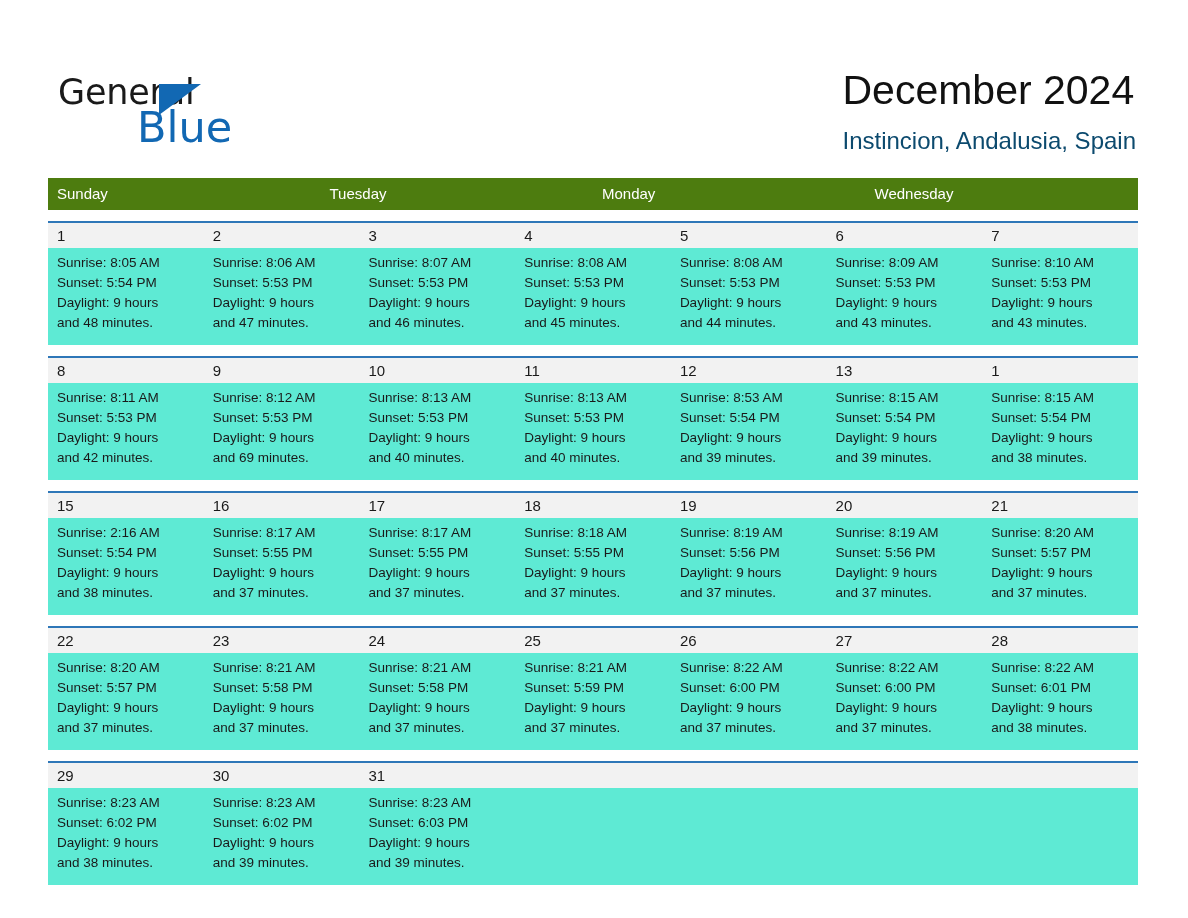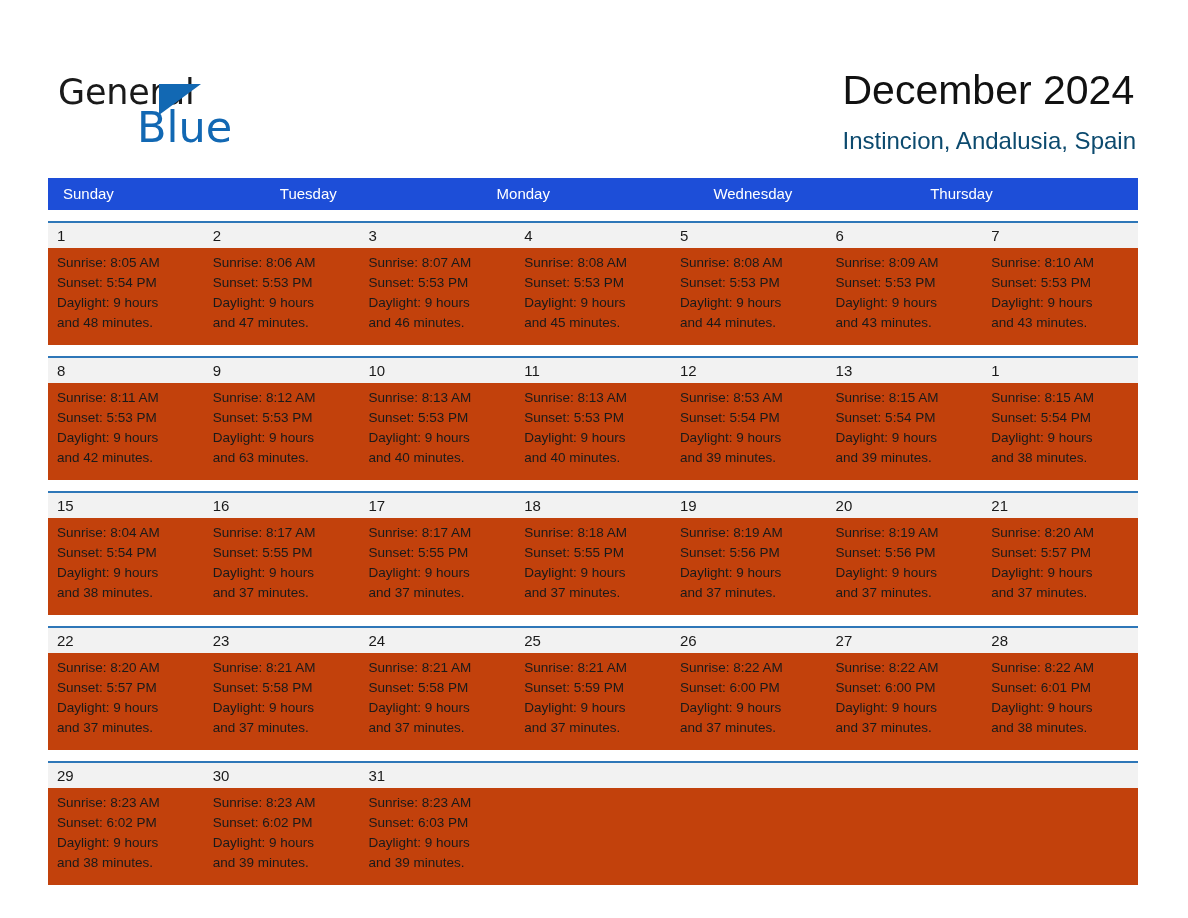--- a/index.html
+++ b/index.html
@@ -92,23 +92,22 @@
 
   
   .calendar {
     position: absolute;
     left: 48px;
     top: 158px;
     width: 1090px;
   }
   .weekday-row {
     display: flex;
-    background: #1d4ed8;
+    background: #4d7c0f;
     height: 32px;
-    padding-left: 6px;
   }
   .weekday-cell {
     flex: 1 1 0;
     color: #ffffff;
     font-size: 15px;
     line-height: 32px;
     padding-left: 9px;
     box-sizing: border-box;
     white-space: nowrap;
     overflow: hidden;
@@ -130,21 +129,21 @@
   .daynum-cell {
     flex: 1 1 0;
     font-size: 15px;
     line-height: 25px;
     padding-left: 9px;
     box-sizing: border-box;
     color: #1a1a1a;
   }
   .detail-row {
     display: flex;
-    background: #c2410c;
+    background: #5eead4;
     height: 97px;
   }
   .detail-cell {
     flex: 1 1 0;
     padding: 5px 9px 0 9px;
     box-sizing: border-box;
     font-size: 13.5px;
     line-height: 20px;
     color: #1a1a1a;
   }
@@ -172,21 +171,20 @@
 
   </div>
 
   <div class="calendar">
 
     <div class="weekday-row">
       <div class="weekday-cell">Sunday</div>
       <div class="weekday-cell">Tuesday</div>
       <div class="weekday-cell">Monday</div>
       <div class="weekday-cell">Wednesday</div>
-      <div class="weekday-cell">Thursday</div>
     </div>
 
     <div class="week">
       <div class="daynum-row">
         <div class="daynum-cell">1</div>
         <div class="daynum-cell">2</div>
         <div class="daynum-cell">3</div>
         <div class="daynum-cell">4</div>
         <div class="daynum-cell">5</div>
         <div class="daynum-cell">6</div>
@@ -252,21 +250,21 @@
         <div class="detail-cell">
           <div class="line">Sunrise: 8:11 AM</div>
           <div class="line">Sunset: 5:53 PM</div>
           <div class="line">Daylight: 9 hours</div>
           <div class="line">and 42 minutes.</div>
         </div>
         <div class="detail-cell">
           <div class="line">Sunrise: 8:12 AM</div>
           <div class="line">Sunset: 5:53 PM</div>
           <div class="line">Daylight: 9 hours</div>
-          <div class="line">and 63 minutes.</div>
+          <div class="line">and 69 minutes.</div>
         </div>
         <div class="detail-cell">
           <div class="line">Sunrise: 8:13 AM</div>
           <div class="line">Sunset: 5:53 PM</div>
           <div class="line">Daylight: 9 hours</div>
           <div class="line">and 40 minutes.</div>
         </div>
         <div class="detail-cell">
           <div class="line">Sunrise: 8:13 AM</div>
           <div class="line">Sunset: 5:53 PM</div>
@@ -299,21 +297,21 @@
         <div class="daynum-cell">15</div>
         <div class="daynum-cell">16</div>
         <div class="daynum-cell">17</div>
         <div class="daynum-cell">18</div>
         <div class="daynum-cell">19</div>
         <div class="daynum-cell">20</div>
         <div class="daynum-cell">21</div>
       </div>
       <div class="detail-row">
         <div class="detail-cell">
-          <div class="line">Sunrise: 8:04 AM</div>
+          <div class="line">Sunrise: 2:16 AM</div>
           <div class="line">Sunset: 5:54 PM</div>
           <div class="line">Daylight: 9 hours</div>
           <div class="line">and 38 minutes.</div>
         </div>
         <div class="detail-cell">
           <div class="line">Sunrise: 8:17 AM</div>
           <div class="line">Sunset: 5:55 PM</div>
           <div class="line">Daylight: 9 hours</div>
           <div class="line">and 37 minutes.</div>
         </div>

